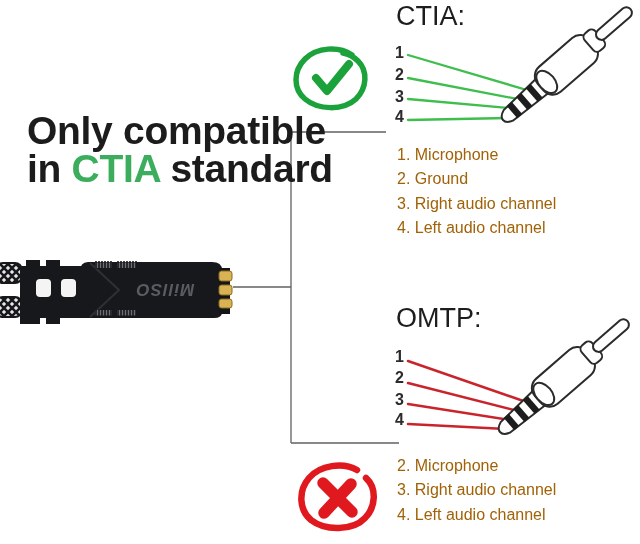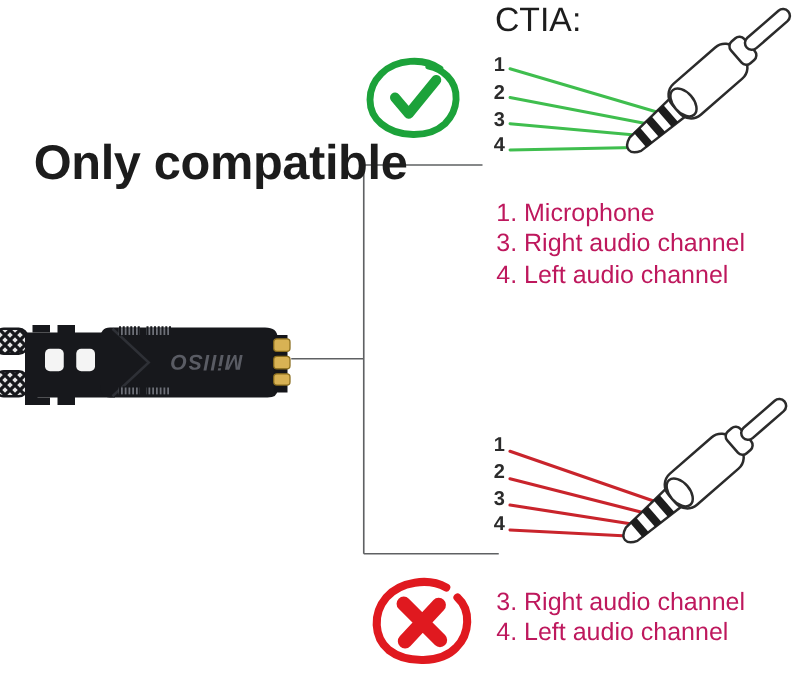--- a/index.html
+++ b/index.html
@@ -11,21 +11,21 @@
   .txt{position:absolute;white-space:nowrap;}
   .headline{
     position:absolute;left:27px;top:112px;
     font-size:39px;font-weight:700;line-height:38px;color:#1c1c1c;letter-spacing:-0.3px;
   }
   .hl-green{color:#3bad5c;}
   .sec-title{font-size:27px;color:#1d1d1d;font-weight:400;line-height:1;}
   .ctia-title{left:396px;top:3px;}
   .omtp-title{left:396px;top:305px;}
   .pin{font-size:16px;font-weight:600;color:#2b2b2b;line-height:1;}
-  .labels{position:absolute;left:397px;font-size:20px;color:#be185d;margin-top:16px;}
+  .labels{position:absolute;left:397px;font-size:16px;color:#a16207;}
   .labels div{height:24.4px;line-height:24.4px;}
   .ctia-labels{top:143px;}
   .omtp-labels{top:454px;}
 </style>
 </head>
 <body>
 
 <div class="canvas">
 
   <svg class="art" viewBox="0 0 640 544" aria-hidden="true">
@@ -109,35 +109,39 @@
     </g>
 
     <g transform="translate(339,497)">
       <path d="M 18,-27 C 4,-35 -19,-32 -30,-19 C -41,-6 -40,13 -28,23 C -14,34 14,34 26,21 C 37,10 38,-9 27,-19" fill="none" stroke="#e0191f" stroke-width="6.5" stroke-linecap="round"></path>
       <path d="M -16,-14 L 13,15 M 12,-13 L -15,16" fill="none" stroke="#e0191f" stroke-width="11.5" stroke-linecap="round"></path>
     </g>
   </svg>
 
   <div class="headline">
     <div>Only compatible</div>
+    <div><span>in </span><span class="hl-green">CTIA</span><span> standard</span></div>
   </div>
 
   <div class="txt sec-title ctia-title">CTIA:</div>
   <div class="txt pin" style="left:395px;top:45px;">1</div>
   <div class="txt pin" style="left:395px;top:67px;">2</div>
   <div class="txt pin" style="left:395px;top:89px;">3</div>
   <div class="txt pin" style="left:395px;top:109px;">4</div>
   <div class="labels ctia-labels">
     <div>1. Microphone</div>
+    <div>2. Ground</div>
     <div>3. Right audio channel</div>
     <div>4. Left audio channel</div>
   </div>
 
+  <div class="txt sec-title omtp-title">OMTP:</div>
   <div class="txt pin" style="left:395px;top:349px;">1</div>
   <div class="txt pin" style="left:395px;top:370px;">2</div>
   <div class="txt pin" style="left:395px;top:392px;">3</div>
   <div class="txt pin" style="left:395px;top:412px;">4</div>
   <div class="labels omtp-labels">
+    <div>2. Microphone</div>
     <div>3. Right audio channel</div>
     <div>4. Left audio channel</div>
   </div>
 
 </div>
 
 </body></html>

